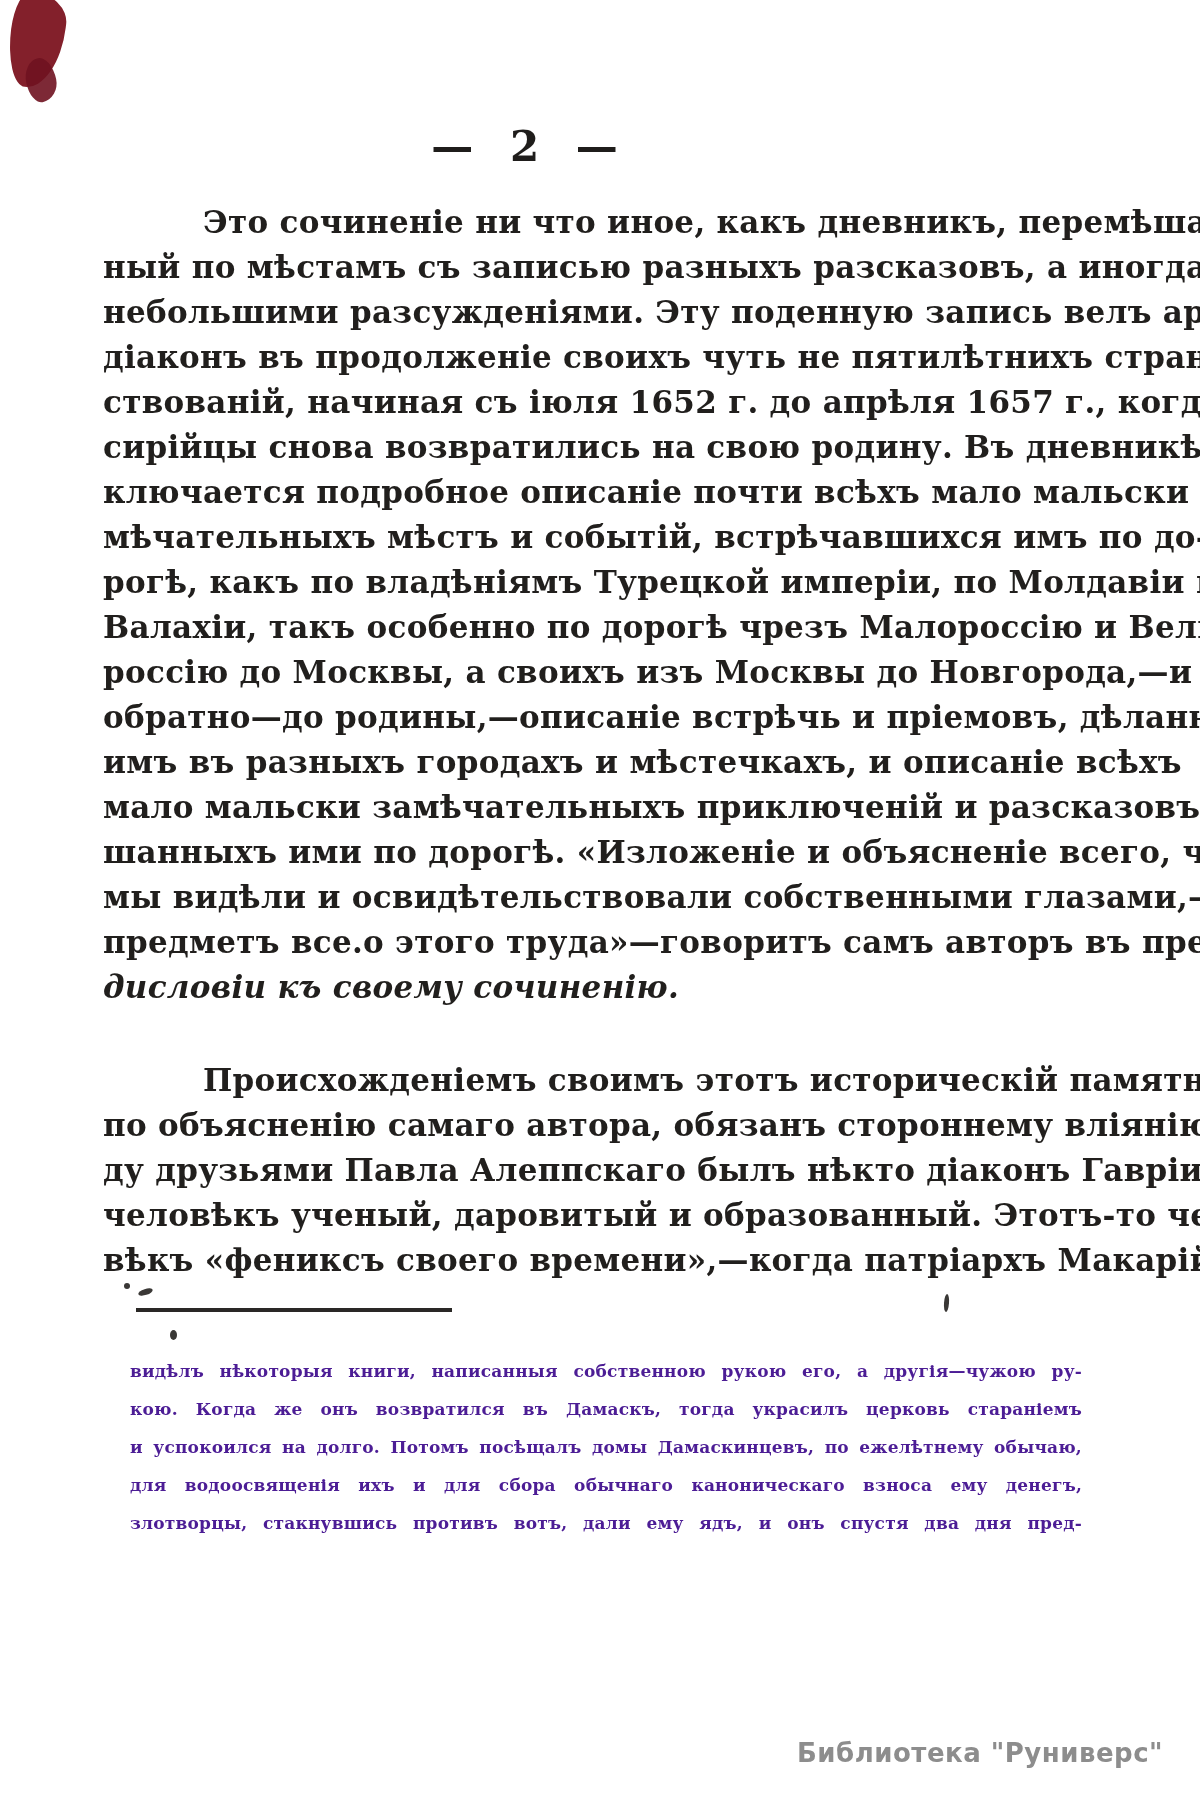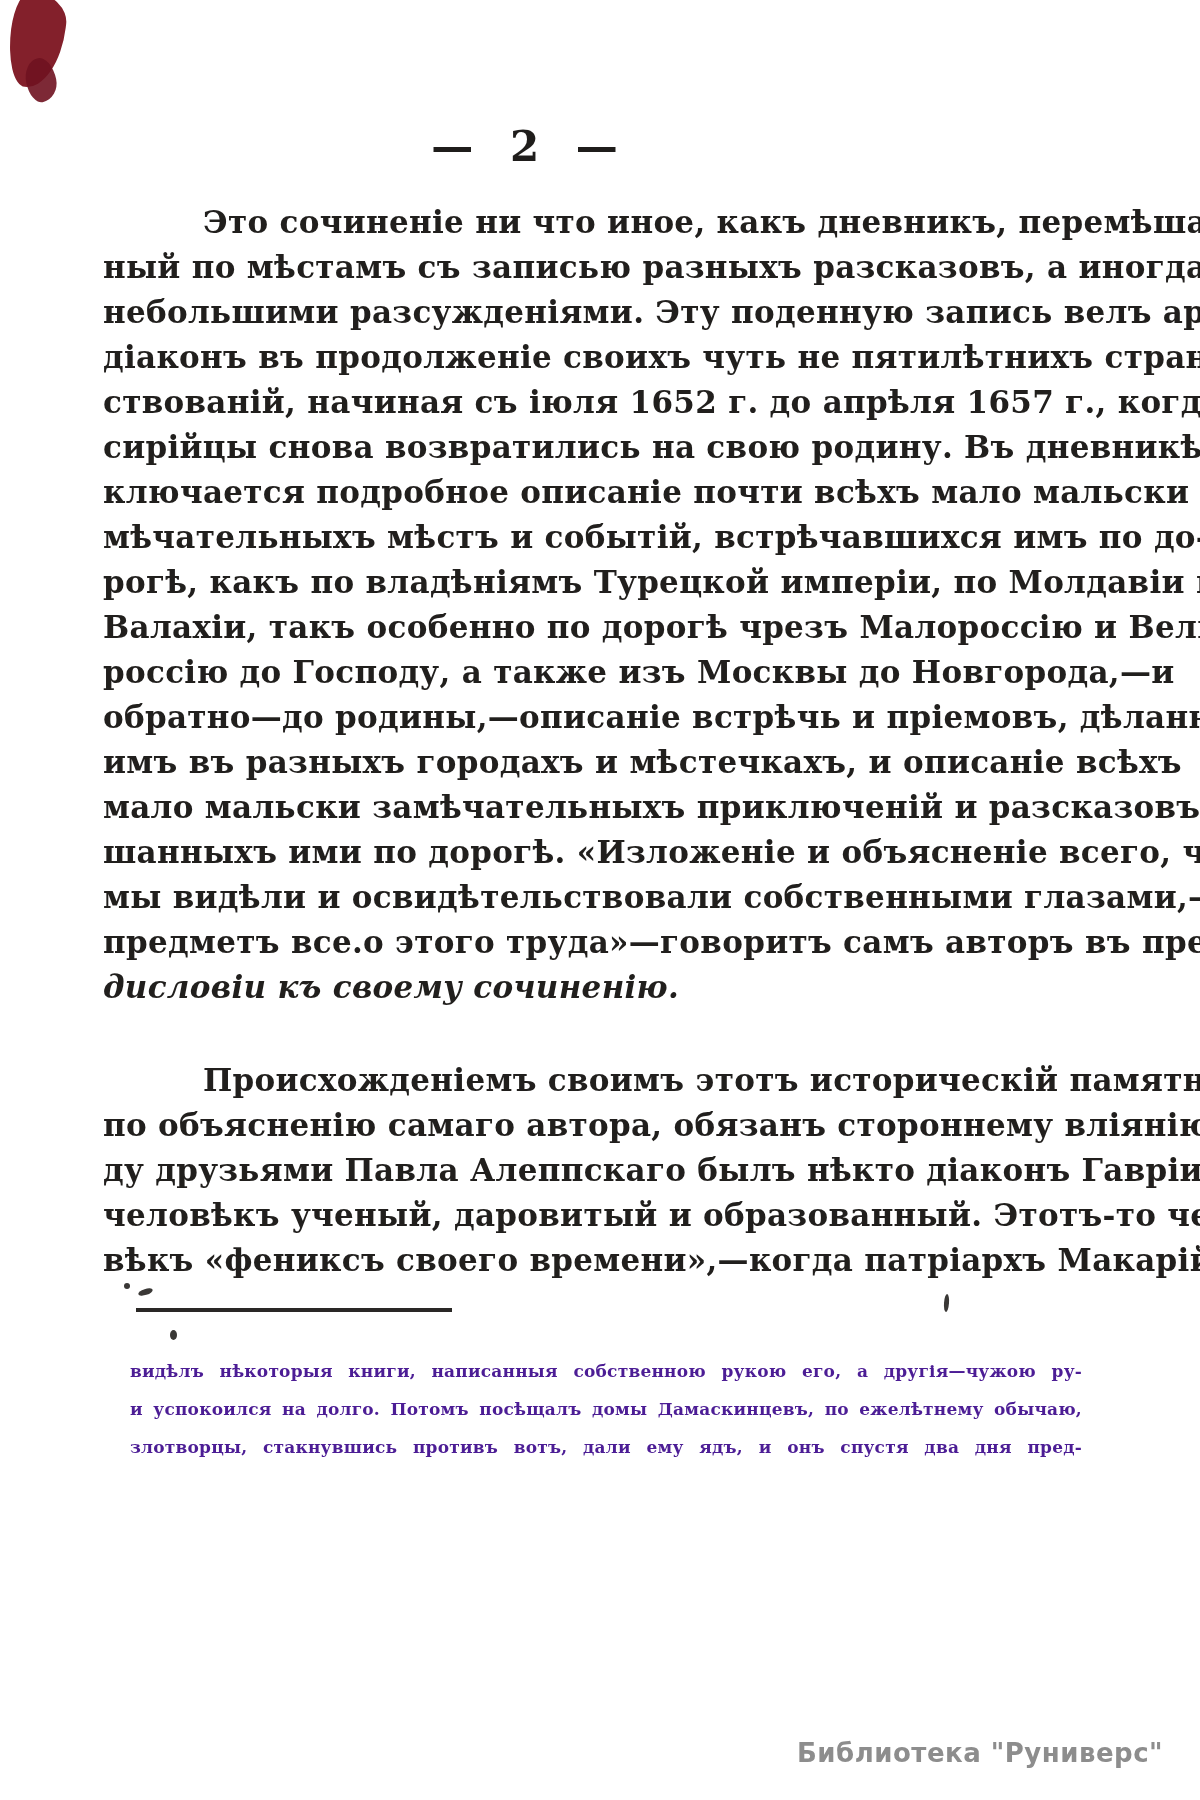--- a/index.html
+++ b/index.html
@@ -73,21 +73,21 @@
         <div class="line indent">Это сочиненіе ни что иное, какъ дневникъ, перемѣшан-</div>
         <div class="line">ный по мѣстамъ съ записью разныхъ разсказовъ, а иногда съ</div>
         <div class="line">небольшими разсужденіями. Эту поденную запись велъ архи-</div>
         <div class="line">діаконъ въ продолженіе своихъ чуть не пятилѣтнихъ стран-</div>
         <div class="line">ствованій, начиная съ іюля 1652 г. до апрѣля 1657 г., когда</div>
         <div class="line">сирійцы снова возвратились на свою родину. Въ дневникѣ за-</div>
         <div class="line">ключается подробное описаніе почти всѣхъ мало мальски за-</div>
         <div class="line">мѣчательныхъ мѣстъ и событій, встрѣчавшихся имъ по до-</div>
         <div class="line">рогѣ, какъ по владѣніямъ Турецкой имперіи, по Молдавіи и</div>
         <div class="line">Валахіи, такъ особенно по дорогѣ чрезъ Малороссію и Велико-</div>
-        <div class="line">россію до Господу, а также изъ Москвы до Новгорода,—и</div>
+        <div class="line">россію до Москвы, а своихъ изъ Москвы до Новгорода,—и</div>
         <div class="line">обратно—до родины,—описаніе встрѣчь и пріемовъ, дѣланныхъ</div>
         <div class="line">имъ въ разныхъ городахъ и мѣстечкахъ, и описаніе всѣхъ</div>
         <div class="line">мало мальски замѣчательныхъ приключеній и разсказовъ, слы-</div>
         <div class="line">шанныхъ ими по дорогѣ. «Изложеніе и объясненіе всего, что</div>
         <div class="line">мы видѣли и освидѣтельствовали собственными глазами,—вотъ</div>
         <div class="line">предметъ все.о этого труда»—говоритъ самъ авторъ въ пре-</div>
         <div class="line no-just">дисловіи къ своему сочиненію.</div>
       </div>
       <div class="para">
         <div class="line indent">Происхожденіемъ своимъ этотъ историческій памятникъ,</div>
@@ -95,21 +95,23 @@
         <div class="line">ду друзьями Павла Алеппскаго былъ нѣкто діаконъ Гавріилъ —</div>
         <div class="line">человѣкъ ученый, даровитый и образованный. Этотъ-то чело-</div>
         <div class="line">вѣкъ «фениксъ своего времени»,—когда патріархъ Макарій</div>
       </div>
     </div>
 
   <div class="footnote-rule"></div>
 
   <div class="footnote">
       <div class="line">видѣлъ нѣкоторыя книги, написанныя собственною рукою его, а другія—чужою ру-</div>
+      <div class="line">кою. Когда же онъ возвратился въ Дамаскъ, тогда украсилъ церковь стараніемъ</div>
       <div class="line">и успокоился на долго. Потомъ посѣщалъ домы Дамаскинцевъ, по ежелѣтнему обычаю,</div>
+      <div class="line">для водоосвященія ихъ и для сбора обычнаго каноническаго взноса ему денегъ,</div>
       <div class="line">злотворцы, стакнувшись противъ вотъ, дали ему ядъ, и онъ спустя два дня пред-</div>
     </div>
 
   <div class="speck s1"></div>
   <div class="speck s2"></div>
   <div class="speck s3"></div>
   <div class="speck s4"></div>
 
   <div class="watermark">Библиотека "Руниверс"</div>
 </div>

